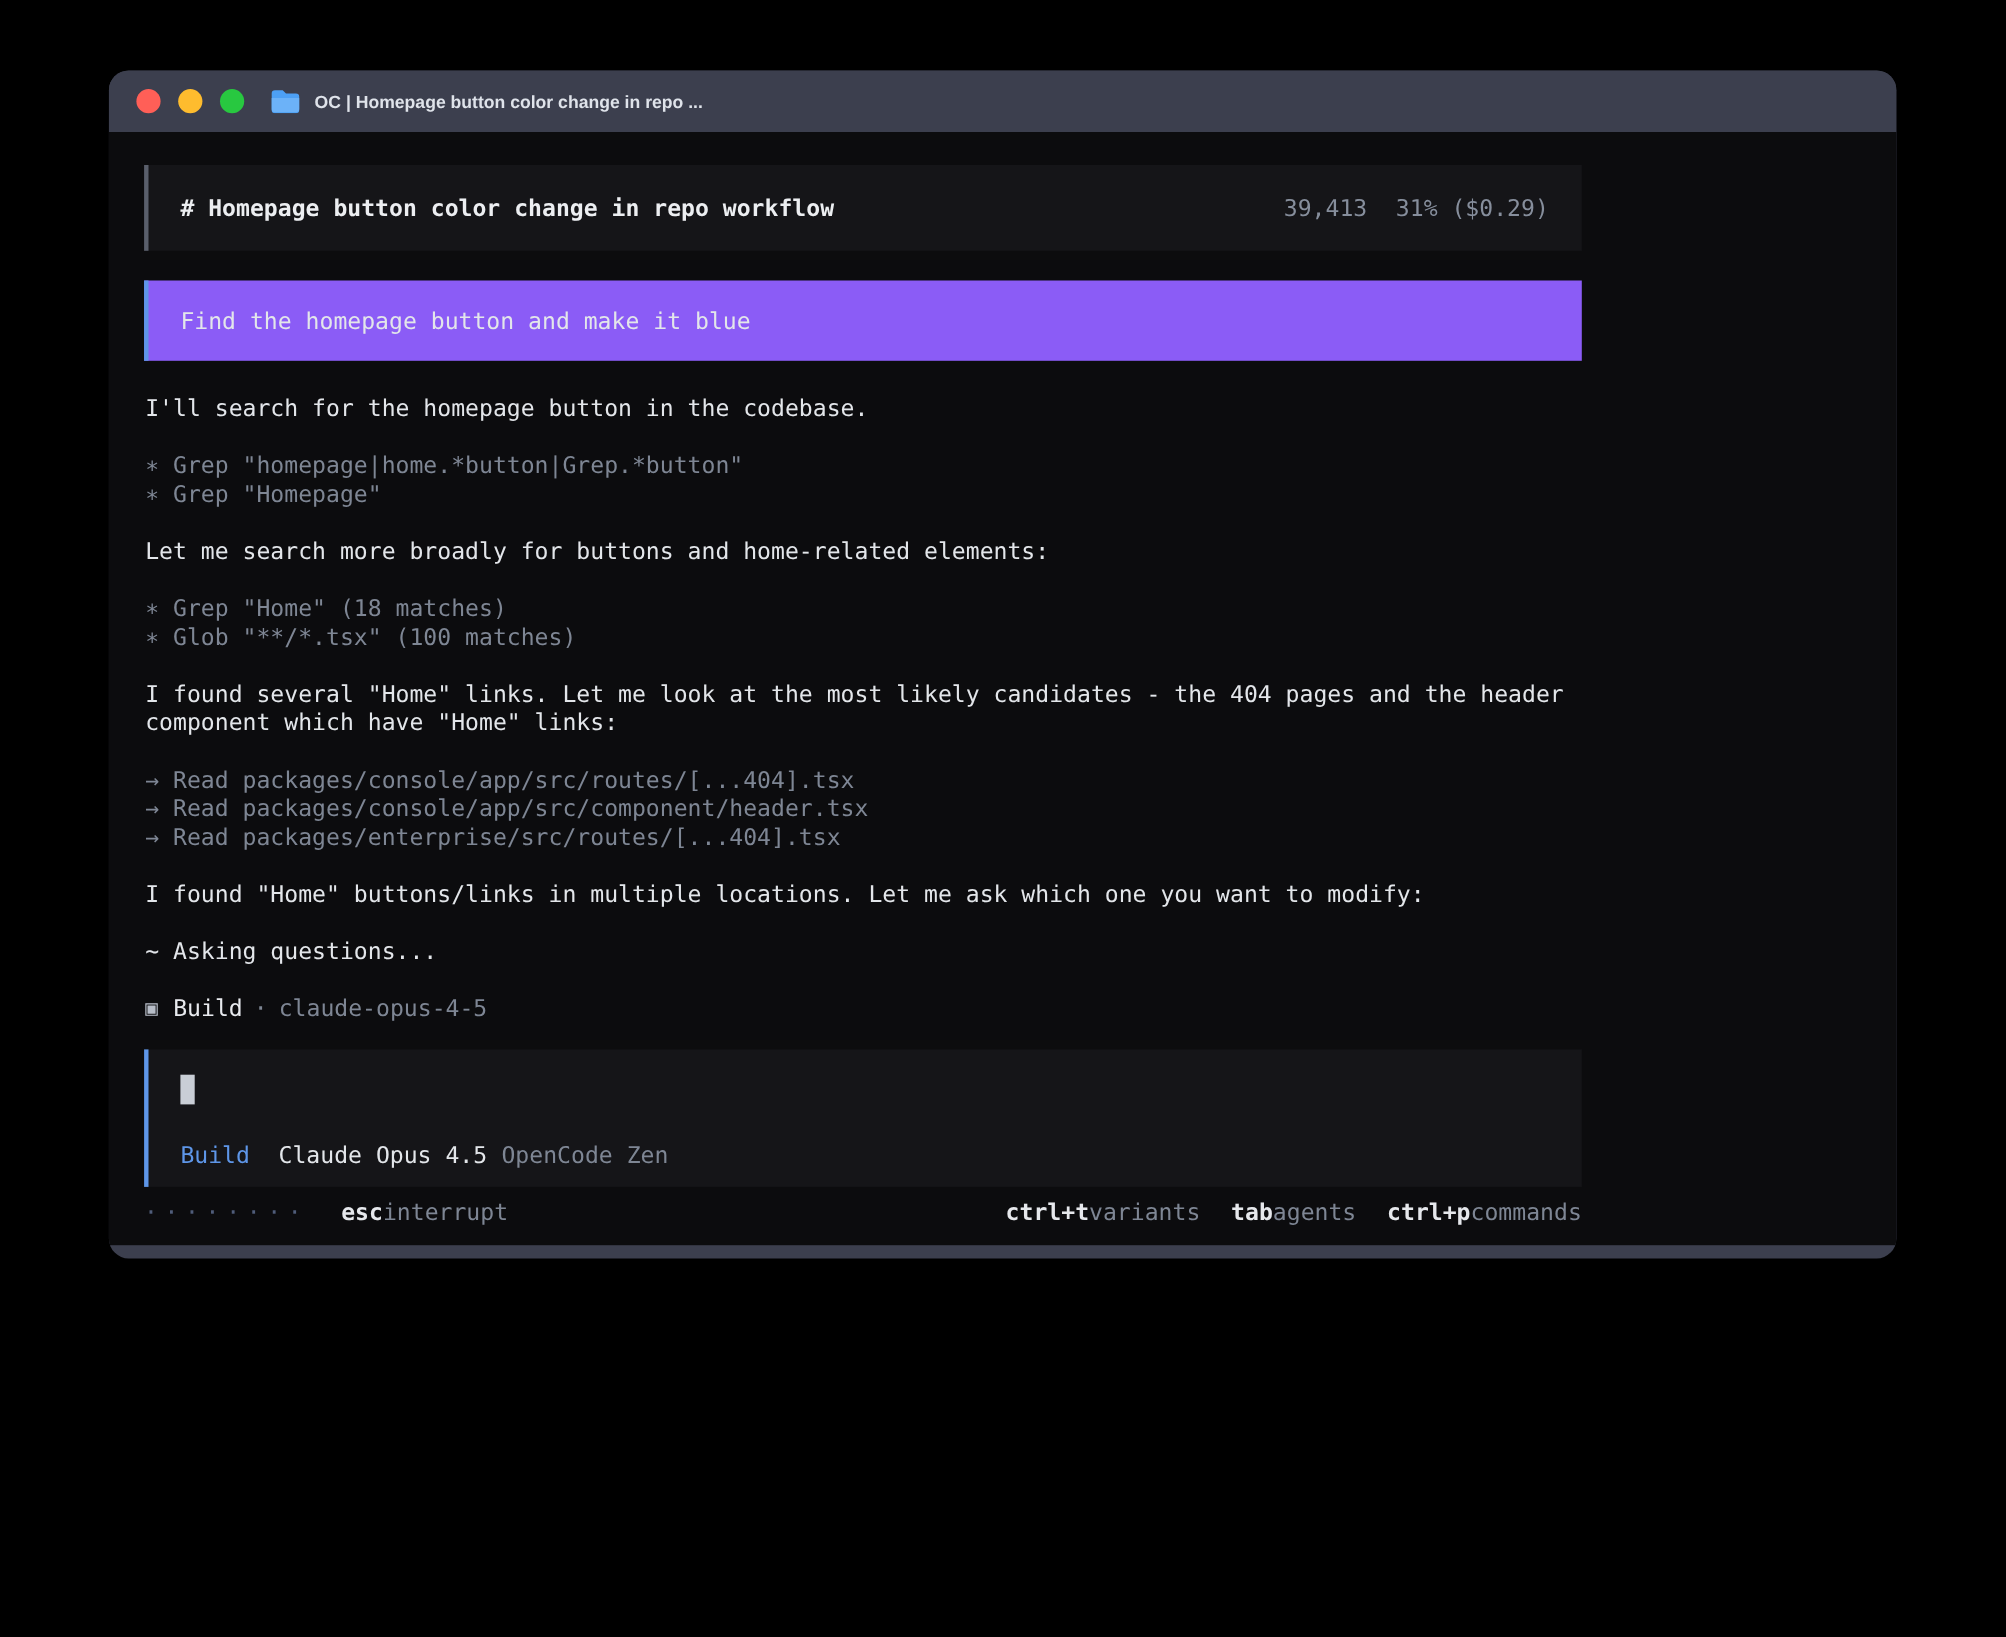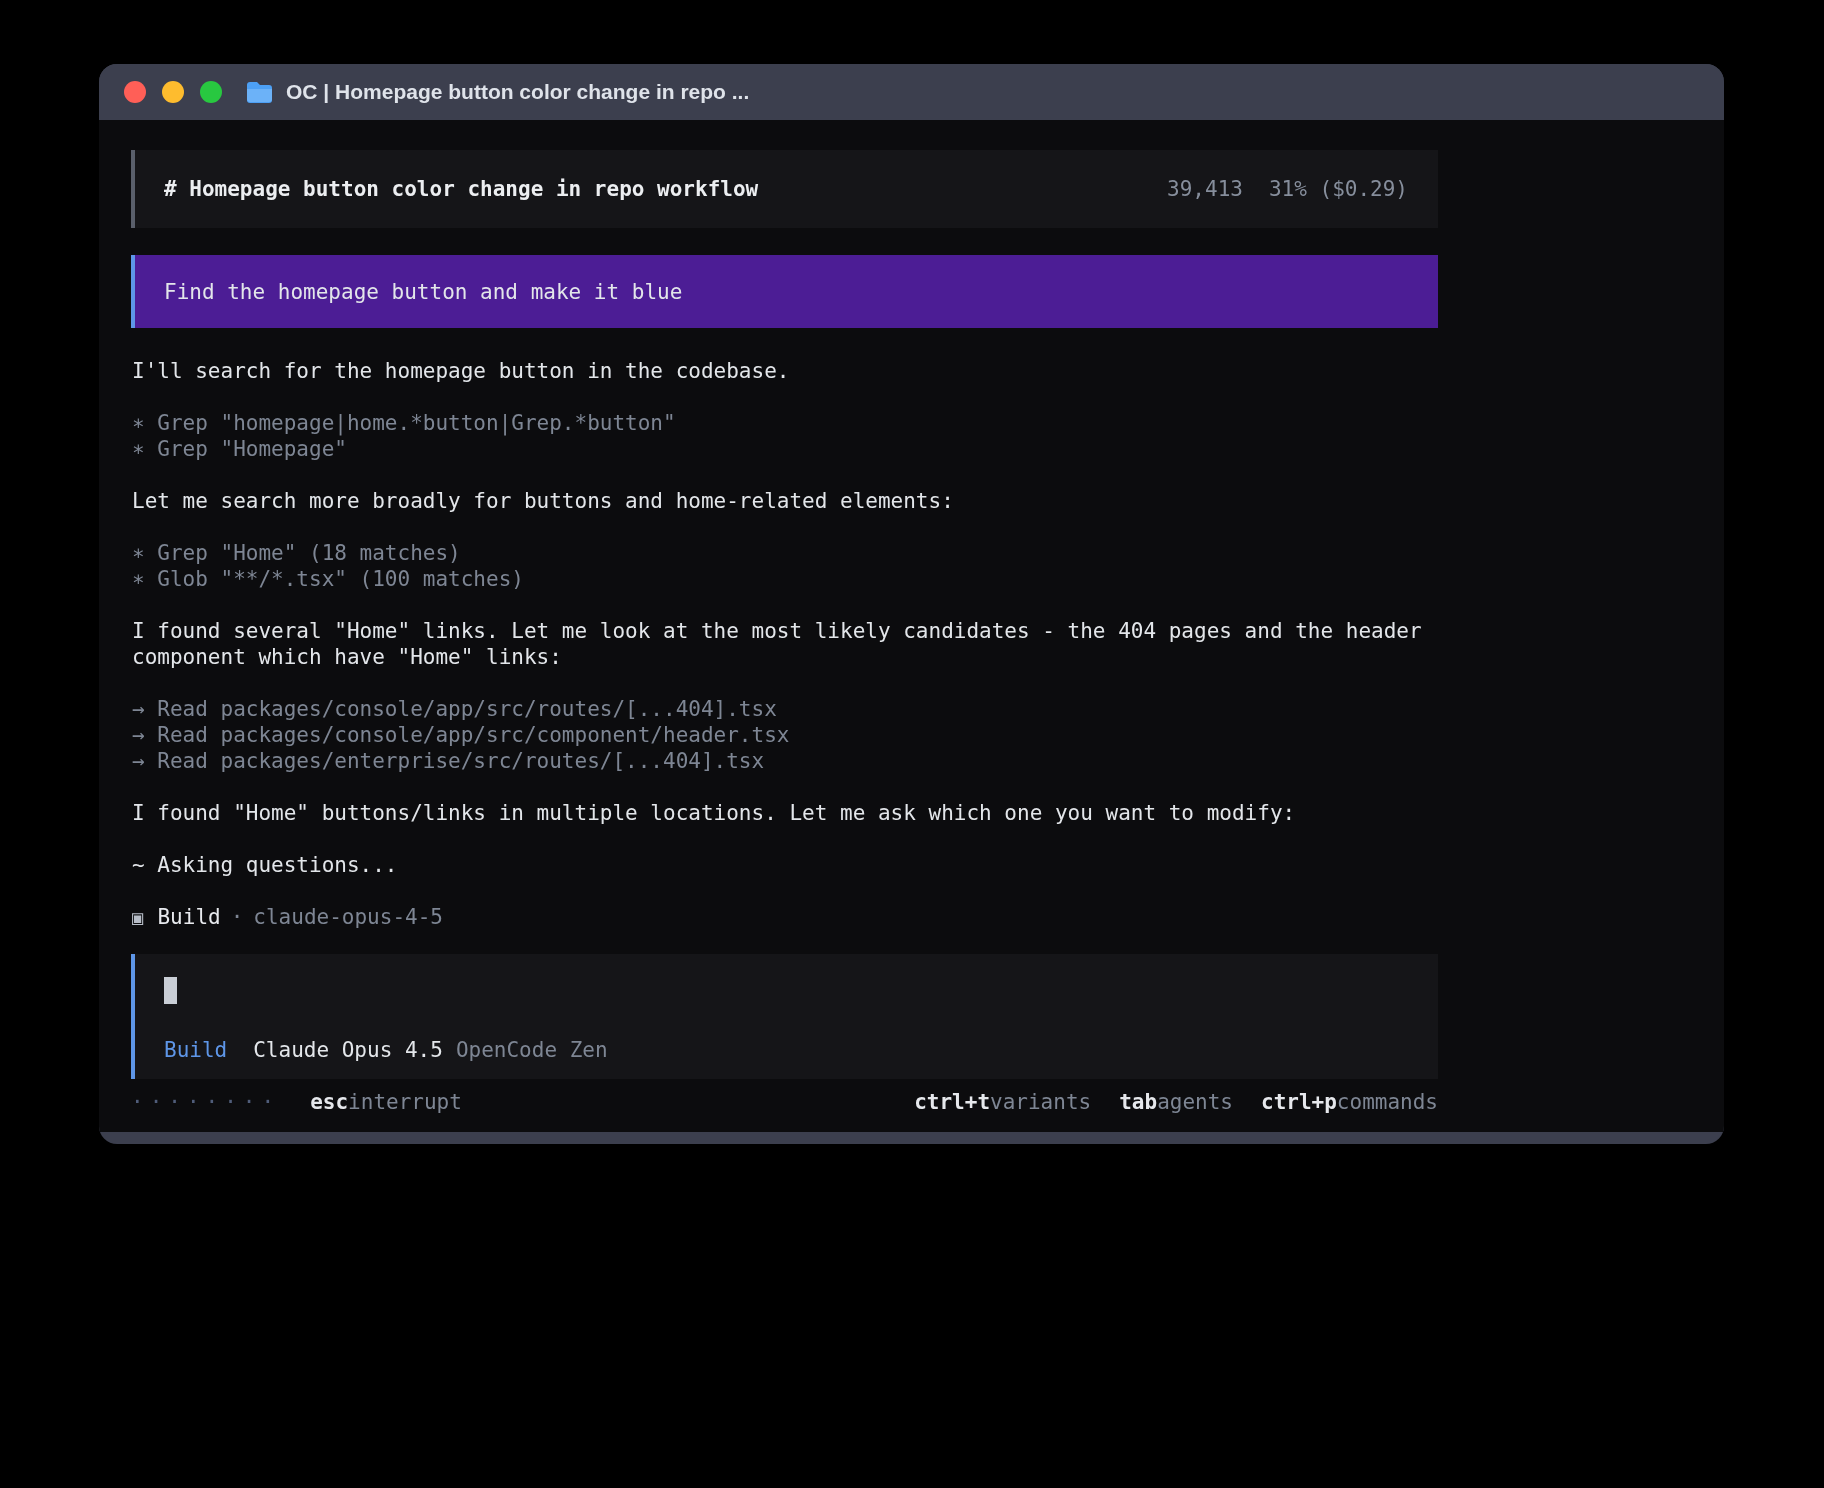--- a/index.html
+++ b/index.html
@@ -15,44 +15,44 @@
   .titlebar {
     height:56px; flex:0 0 56px; display:flex; align-items:center;
     padding-left:25px; background:#3c3f4e;
   }
   .lights { display:flex; gap:16px; }
   .light { width:22px; height:22px; border-radius:50%; border:none; }
   .light.red { background:#ff5f57; }
   .light.yellow { background:#febc2e; }
   .light.green { background:#28c840; }
   .title-wrap {
-    display:flex; align-items:center; gap:13px; margin-left:24px;
+    display:flex; align-items:flex-end; gap:13px; margin-left:24px;
     font-family:"Liberation Sans", sans-serif; font-weight:bold;
-    font-size:21px; color:#dfe3ea;
+    font-size:16px; color:#dfe3ea;
   }
   .folder-icon { width:27px; height:22px; position:relative; }
 
   .content {
     flex:1; background:#0c0c0e; padding:30px 0 0 32px;
     margin-bottom:12px; overflow:hidden;
     font-size:21px; line-height:26px; color:#e3e6ea;
   }
   .col { width:1307px; }
 
   .session-header {
     display:flex; justify-content:space-between; align-items:center;
     height:78px; background:#151518; border-left:4px solid #5a5f6b;
     padding:0 30px 0 29px;
     gap:17px;
   }
   .session-title { font-weight:bold; color:#eceef1; }
   .session-stats { color:#868e9c; display:flex; gap:26px;justify-content:flex-end; }
 
   .user-msg {
-    margin-top:27px; height:73px; background:#4c1d95;
+    margin-top:27px; height:73px; background:#8b5cf6;
     border-left:4px solid #5e96e8; display:flex; align-items:center;
     padding-left:29px; color:#e3e6ea;
   }
 
   .chat { margin-top:30px; padding-left:1px; }
   .para { margin-bottom:26px; }
   .tool-group { margin-bottom:26px; }
   .tool { color:#7e8694; }
 
   .agent-line { display:flex; align-items:center; }

